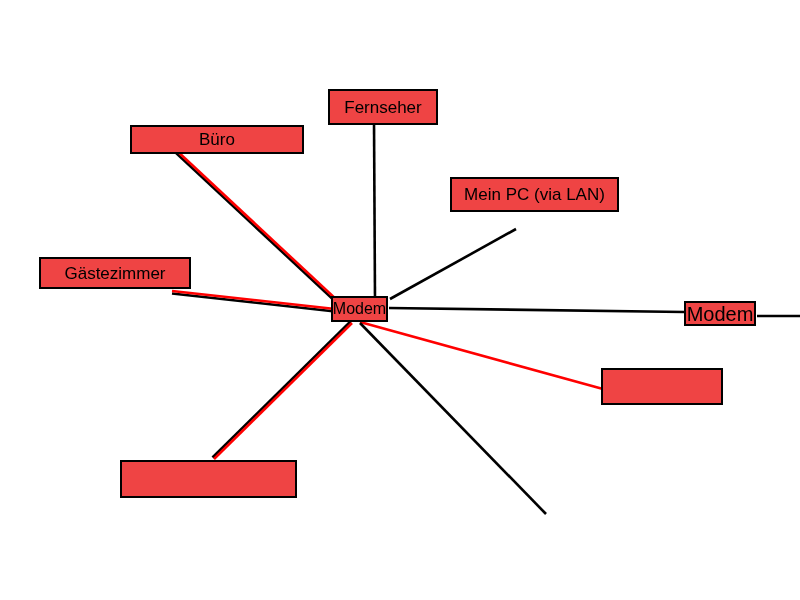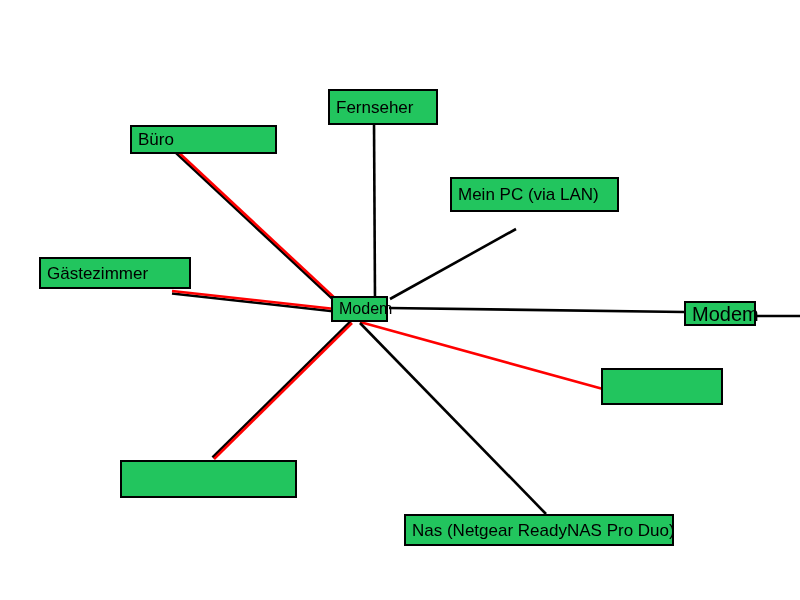--- a/index.html
+++ b/index.html
@@ -23,24 +23,25 @@
   #edges {
     position: absolute;
     left: 0;
     top: 0;
     width: 800px;
     height: 600px;
   }
   .node {
     position: absolute;
     box-sizing: border-box;
-    background: #22c55e;
+    background: #ef4444;
     border: 2px solid #000000;
     display: flex;
     align-items: center;
+    justify-content: center;
     color: #000000;
     white-space: nowrap;
     z-index: 5;
   }
   .node-label {
     display: block;
     line-height: 1;
     padding: 0 6px;
   }
 </style>
@@ -61,21 +62,21 @@
       <line x1="360" y1="322" x2="603" y2="389" stroke="#ff0000" stroke-width="2.6" stroke-linecap="butt"></line>
       <line x1="350.5" y1="321.5" x2="212.5" y2="457.5" stroke="#000000" stroke-width="2.6" stroke-linecap="butt"></line>
       <line x1="352" y1="323" x2="214" y2="459" stroke="#ff0000" stroke-width="2.6" stroke-linecap="butt"></line>
       <line x1="360" y1="323" x2="546" y2="514" stroke="#000000" stroke-width="2.6" stroke-linecap="butt"></line>
     </svg>
 
   <div class="node" id="node-fernseher" style="left: 328px; top: 89px; width: 110px; height: 36px; font-size: 17px;">
     <span class="node-label">Fernseher</span>
   </div>
 
-  <div class="node" id="node-buero" style="left: 130px; top: 125px; width: 147px; height: 29px; font-size: 17px;">
+  <div class="node" id="node-buero" style="left: 130px; top: 125px; width: 174px; height: 29px; font-size: 17px;">
     <span class="node-label">Büro</span>
   </div>
 
   <div class="node" id="node-mein-pc" style="left: 450px; top: 177px; width: 169px; height: 35px; font-size: 17px;">
     <span class="node-label">Mein PC (via LAN)</span>
   </div>
 
   <div class="node" id="node-gaestezimmer" style="left: 39px; top: 257px; width: 152px; height: 32px; font-size: 17px;">
     <span class="node-label">Gästezimmer</span>
   </div>
@@ -89,17 +90,14 @@
   </div>
 
   <div class="node" id="node-unbenannt-rechts" style="left: 601px; top: 368px; width: 122px; height: 37px; font-size: 17px;">
     <span class="node-label"></span>
   </div>
 
   <div class="node" id="node-unbenannt-unten-links" style="left: 120px; top: 460px; width: 177px; height: 38px; font-size: 17px;">
     <span class="node-label"></span>
   </div>
 
-  <div class="node" id="node-nas" style="left: 404px; top: 514px; width: 270px; height: 32px; font-size: 17px;">
-    <span class="node-label">Nas (Netgear ReadyNAS Pro Duo)</span>
-  </div>
 
 </div>
 
 </body></html>

